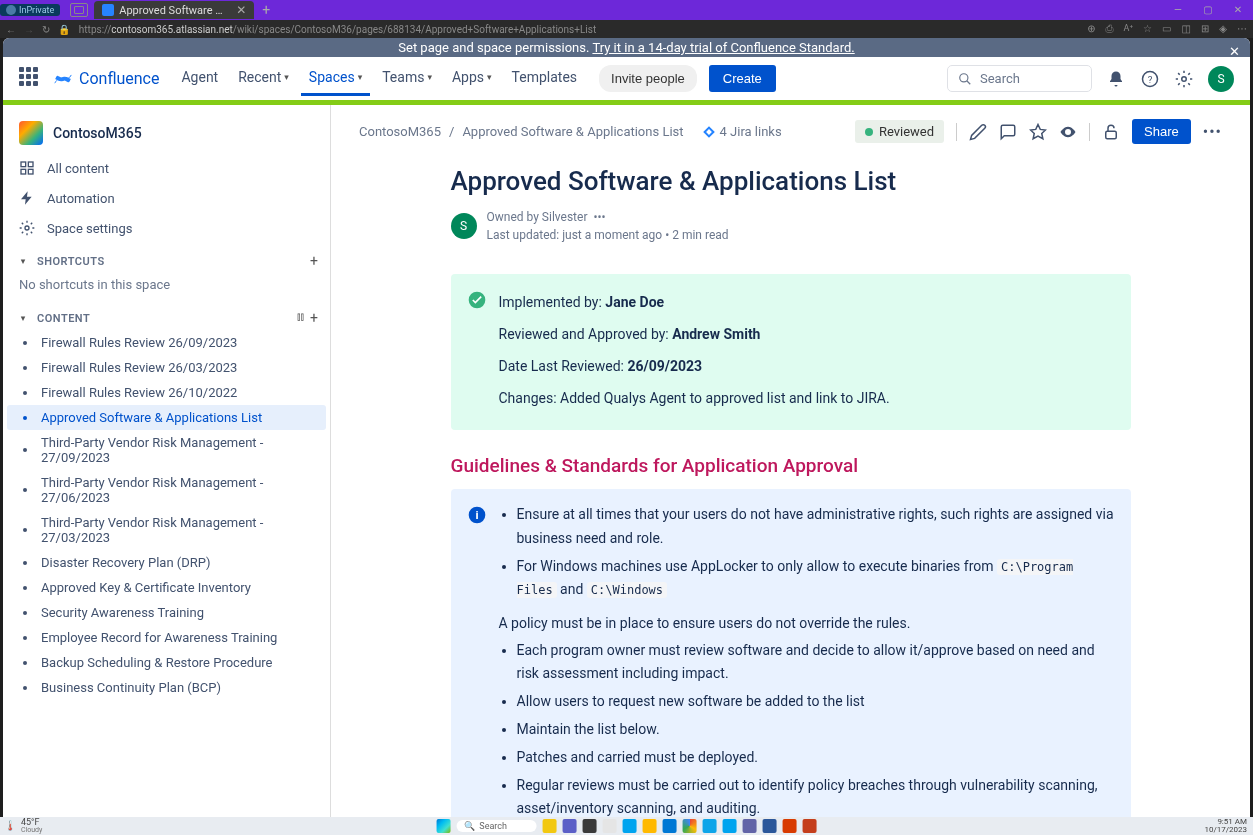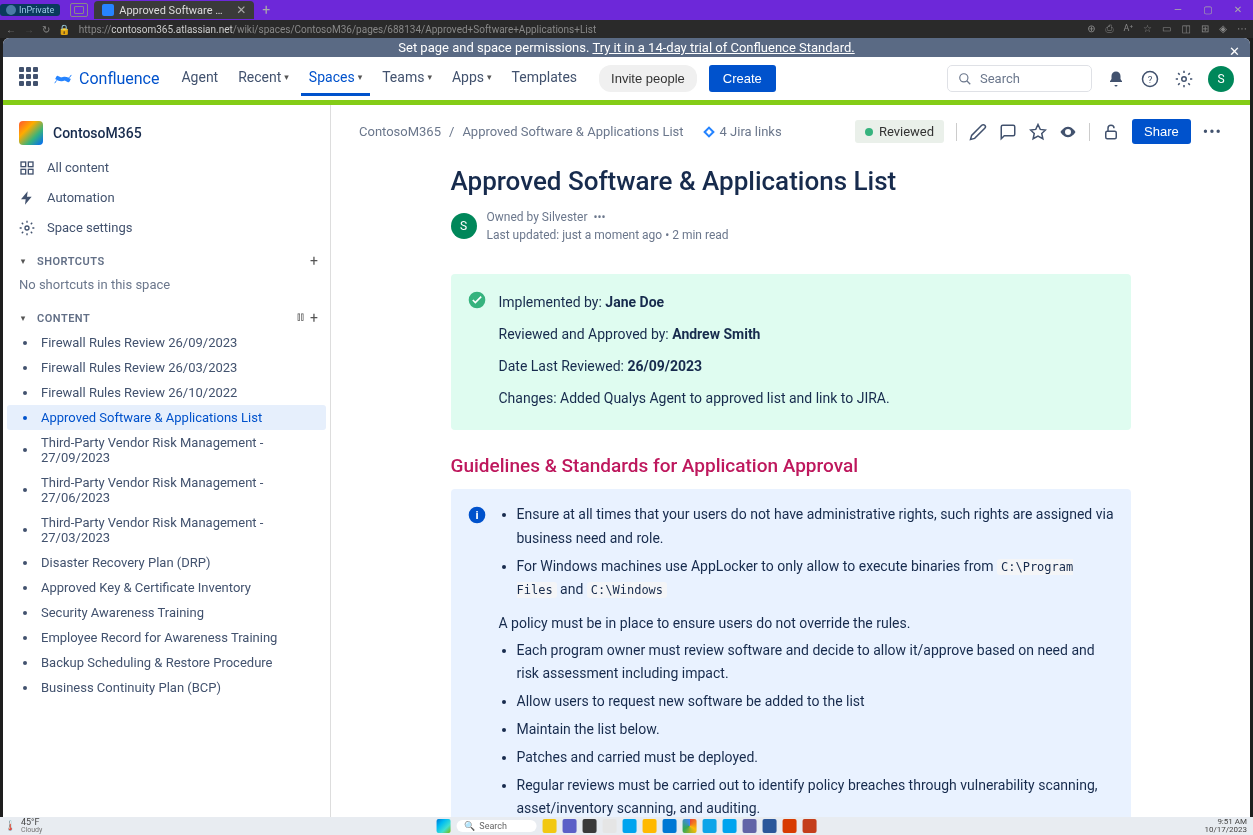--- a/index.html
+++ b/index.html
@@ -54,21 +54,21 @@
 .avatar { width: 26px; height: 26px; border-radius: 50%; background: #00875A; color: #fff; display: flex; align-items: center; justify-content: center; font-size: 12px; }
 
 
 .body-area { flex: 1; display: flex; overflow: hidden; }
 
 
 .sidebar { width: 328px; border-right: 1px solid #ddd; padding: 12px 0; overflow-y: auto; flex-shrink: 0; }
 .space-header { display: flex; align-items: center; gap: 10px; padding: 4px 16px 8px; }
 .space-logo { width: 24px; height: 24px; border-radius: 4px; background: linear-gradient(135deg, #ff5630, #ffab00, #36b37e, #0065ff); }
 .space-name { font-weight: 500; font-size: 14px; }
-.side-row { display: flex; gap: 12px; padding: 7px 16px; font-size: 13px; color: #42526E; cursor: pointer; }
+.side-row { display: flex; align-items: center; gap: 12px; padding: 7px 16px; font-size: 13px; color: #42526E; cursor: pointer; }
 .side-row svg { width: 16px; height: 16px; flex-shrink: 0; }
 .side-section { display: flex; align-items: center; padding: 10px 12px 4px; gap: 6px; }
 .side-section .chev-toggle { width: 16px; height: 16px; display: flex; align-items: center; justify-content: center; font-size: 9px; color: #555; }
 .side-section .label { font-size: 11px; font-weight: 600; color: #626F86; letter-spacing: 0.5px; }
 .side-section .actions { margin-left: auto; display: flex; gap: 6px; color: #555; }
 .side-empty { font-size: 13px; color: #6B778C; padding: 4px 16px 8px; }
 .tree-item { display: flex; align-items: center; gap: 8px; padding: 5px 16px 5px 20px; font-size: 13px; color: #42526E; cursor: pointer; }
 .tree-item .bullet { width: 4px; height: 4px; border-radius: 50%; background: #42526E; margin-right: 6px; flex-shrink: 0; }
 .tree-item.selected { background: #e6effc; color: #0052CC; border-radius: 3px; margin: 0 4px; padding-left: 16px; }
 .tree-item.selected .bullet { background: #0052CC; }

